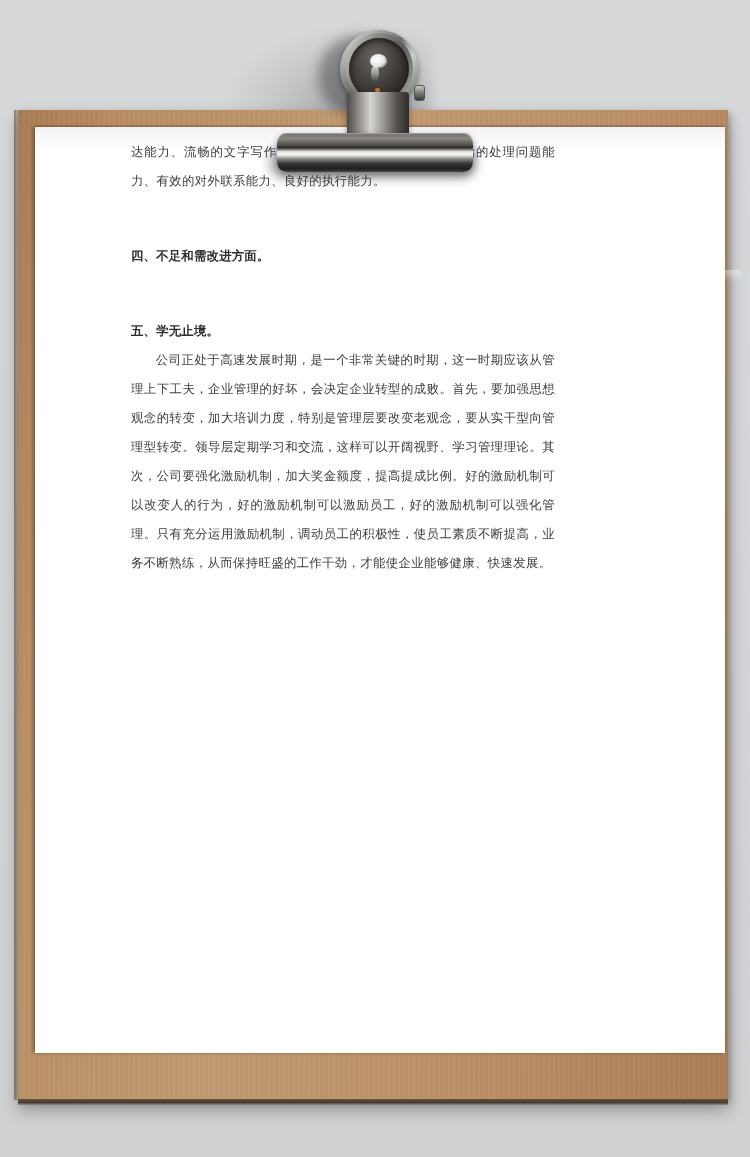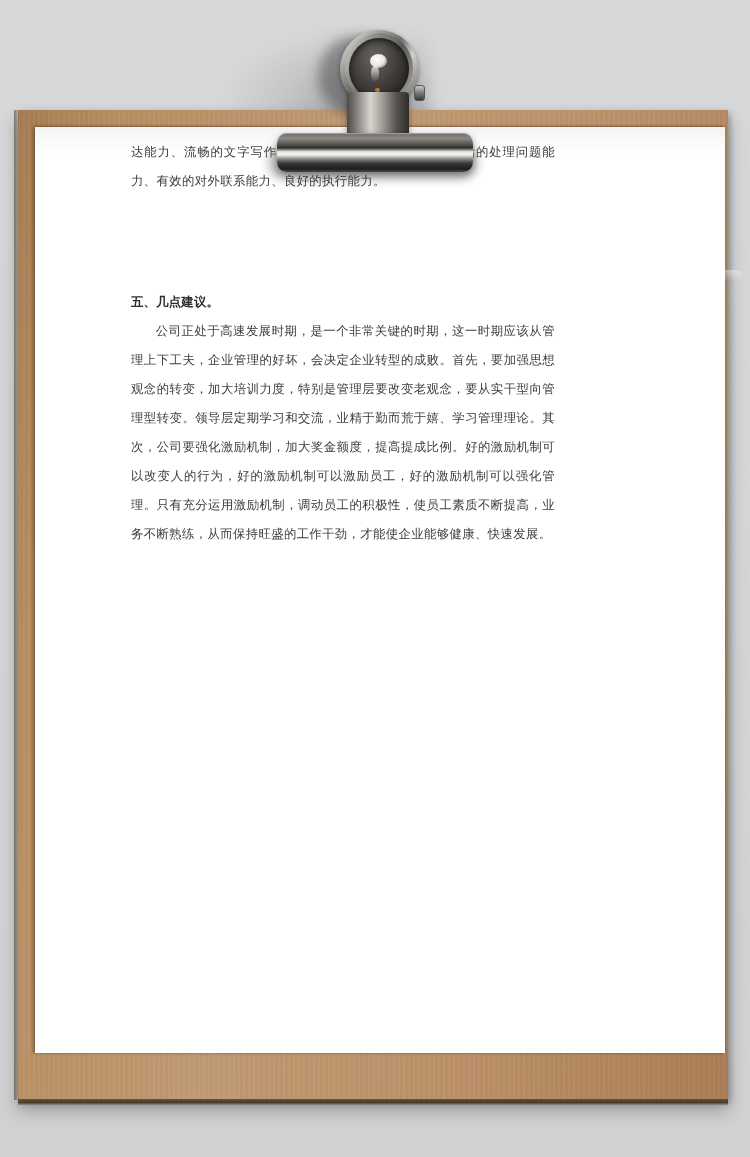--- a/index.html
+++ b/index.html
@@ -232,23 +232,24 @@
     <div class="board-bottom-edge"></div>
 
     <div class="paper">
       <div class="paper-inner-shade"></div>
     </div>
   </div>
 
   <div class="doc">
     <p class="para no-indent">达能力、流畅的文字写作能力、较强的组织领导能力、灵活的处理问题能力、有效的对外联系能力、良好的执行能力。</p>
     <div class="gap-lg"></div>
+    <h2 class="heading">四、不足和需改进方面。</h2>
     <div class="gap-lg"></div>
-    <h2 class="heading">五、几点建议。</h2>
-    <p class="para">公司正处于高速发展时期，是一个非常关键的时期，这一时期应该从管理上下工夫，企业管理的好坏，会决定企业转型的成败。首先，要加强思想观念的转变，加大培训力度，特别是管理层要改变老观念，要从实干型向管理型转变。领导层定期学习和交流，业精于勤而荒于嬉、学习管理理论。其次，公司要强化激励机制，加大奖金额度，提高提成比例。好的激励机制可以改变人的行为，好的激励机制可以激励员工，好的激励机制可以强化管理。只有充分运用激励机制，调动员工的积极性，使员工素质不断提高，业务不断熟练，从而保持旺盛的工作干劲，才能使企业能够健康、快速发展。</p>
+    <h2 class="heading">五、学无止境。</h2>
+    <p class="para">公司正处于高速发展时期，是一个非常关键的时期，这一时期应该从管理上下工夫，企业管理的好坏，会决定企业转型的成败。首先，要加强思想观念的转变，加大培训力度，特别是管理层要改变老观念，要从实干型向管理型转变。领导层定期学习和交流，这样可以开阔视野、学习管理理论。其次，公司要强化激励机制，加大奖金额度，提高提成比例。好的激励机制可以改变人的行为，好的激励机制可以激励员工，好的激励机制可以强化管理。只有充分运用激励机制，调动员工的积极性，使员工素质不断提高，业务不断熟练，从而保持旺盛的工作干劲，才能使企业能够健康、快速发展。</p>
   </div>
 
   <div class="clip">
     <div class="clip-disc-shadow"></div>
     <div class="clip-disc-outer"></div>
     <div class="clip-disc-ring"></div>
     <div class="clip-disc-face"></div>
     <div class="clip-disc-hl"></div>
     <div class="clip-disc-hl2"></div>
     <div class="clip-disc-dot"></div>

